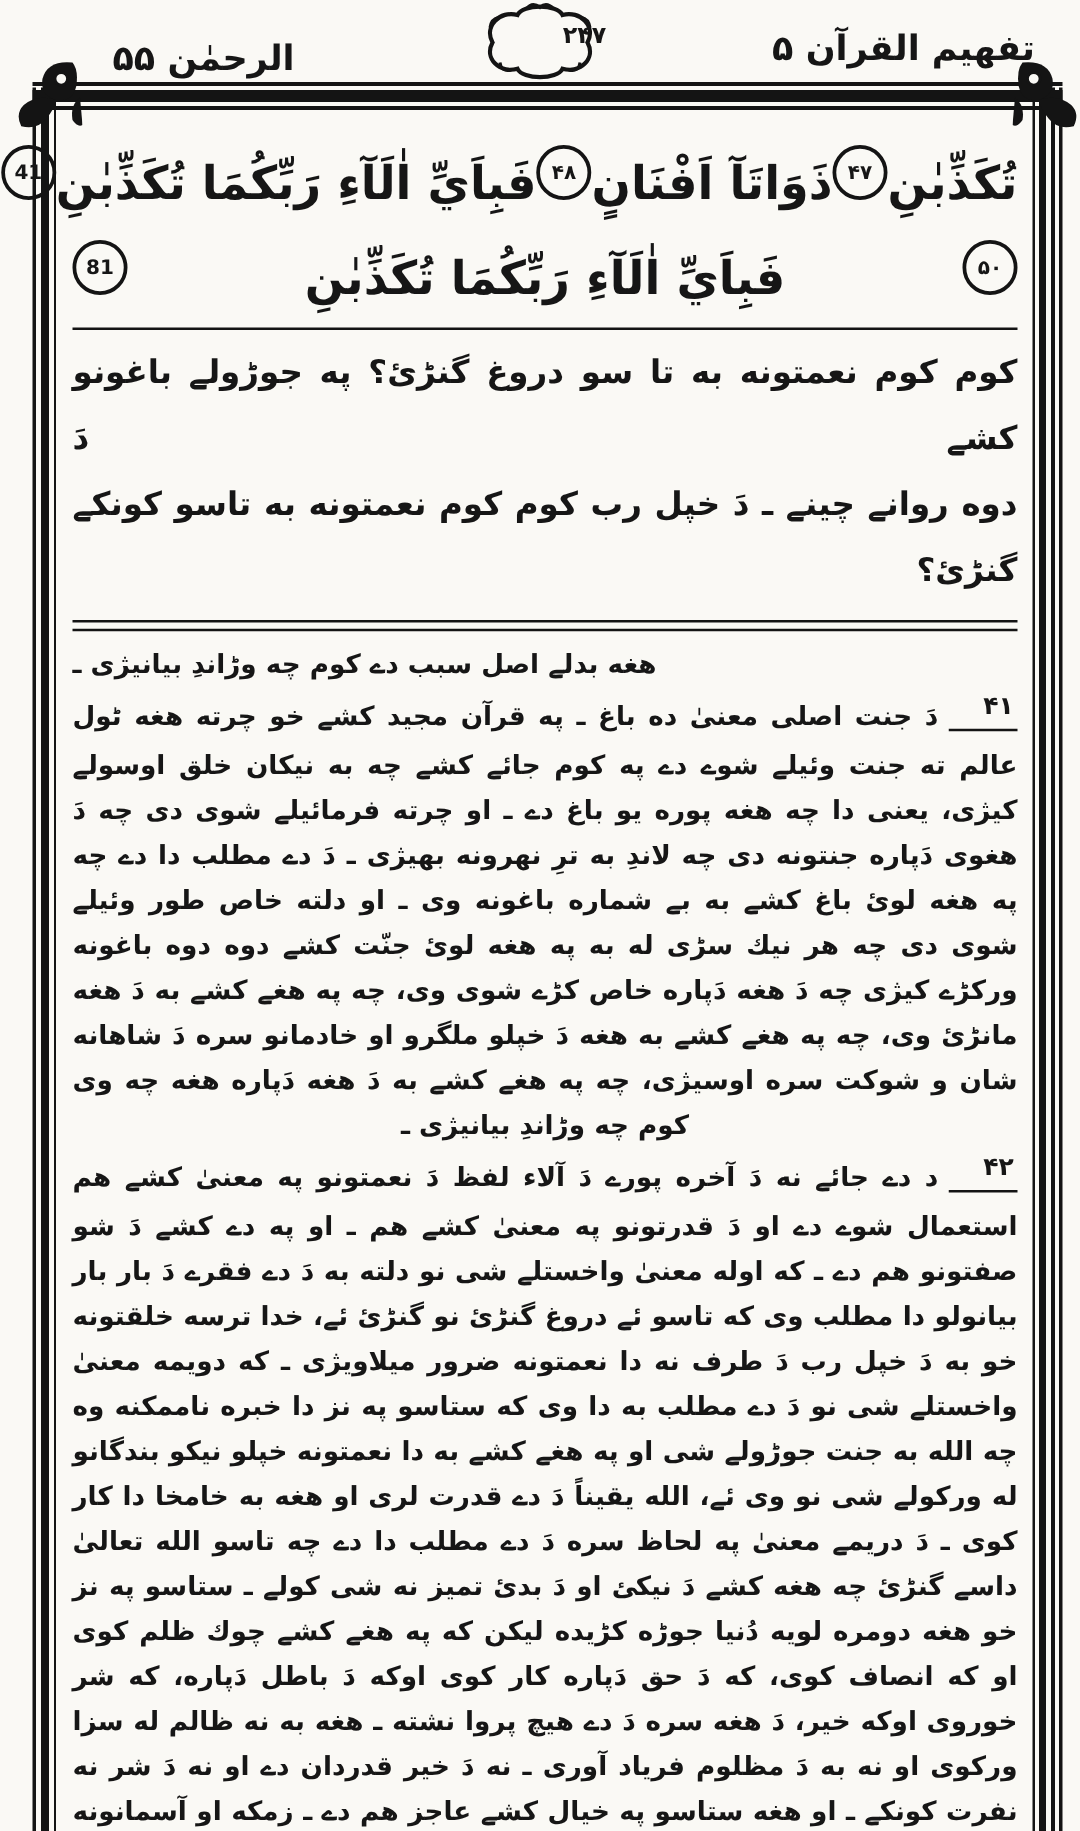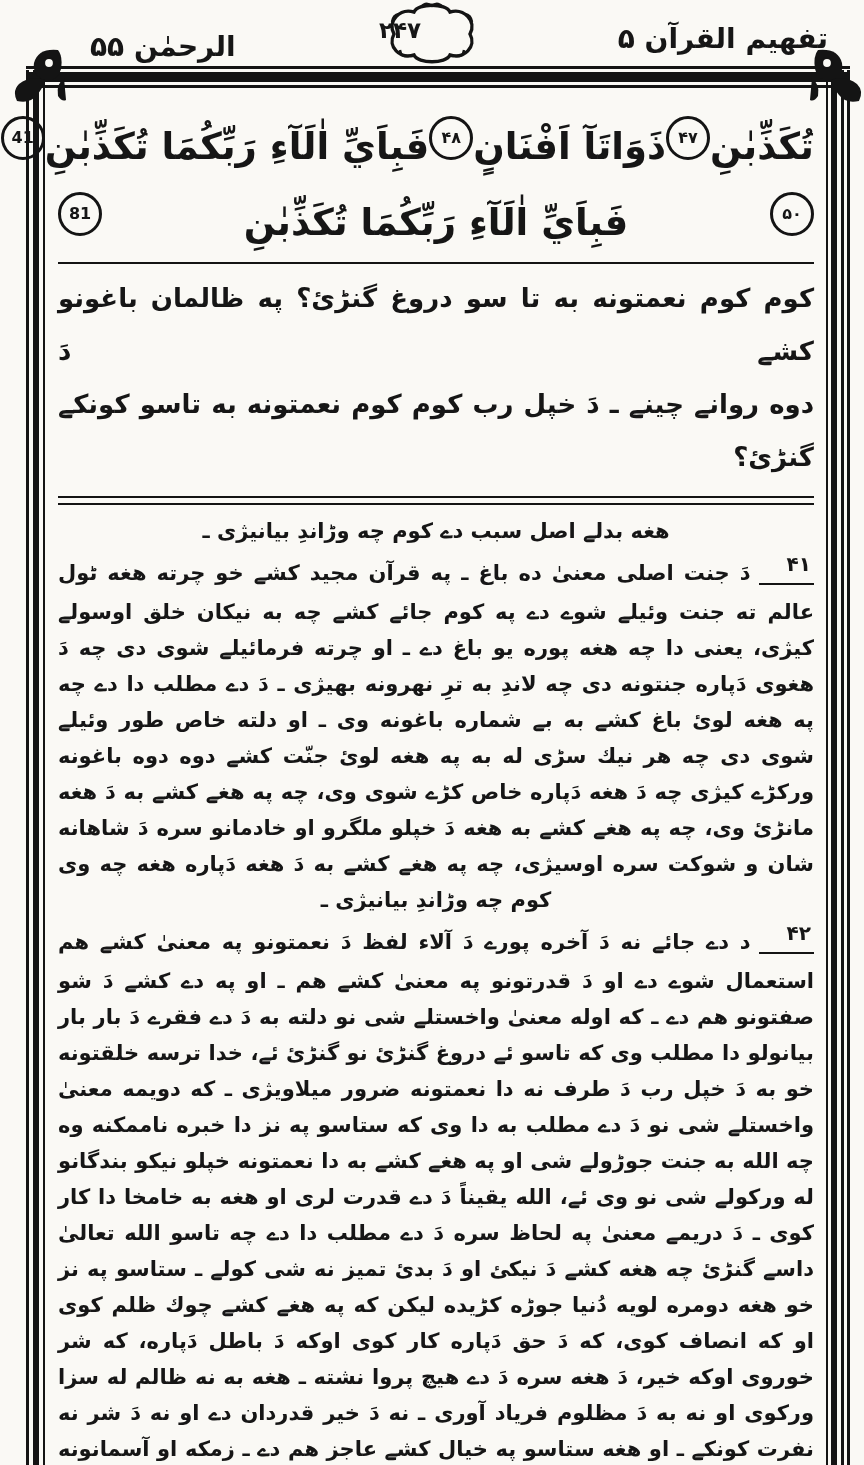--- a/index.html
+++ b/index.html
@@ -7,21 +7,21 @@
     width:864px;height:1465px;overflow:hidden;position:relative;
     background:#faf9f5;color:#161616;
     font-family:"DejaVu Sans", sans-serif;
     -webkit-font-smoothing:antialiased;
   }
   
   .hdr-right{position:absolute;top:22px;right:36px;font-size:28px;font-weight:bold;direction:rtl;white-space:nowrap;}
   .hdr-left{position:absolute;top:30px;left:90px;font-size:28px;font-weight:bold;direction:rtl;white-space:nowrap;}
   .medallion{position:absolute;top:0;left:50%;transform:translateX(-50%);width:106px;height:66px;}
   .medallion svg{position:absolute;left:0;top:0;}
-  .medallion .pg{position:absolute;top:17px;left:0;right:0;text-align:left;font-size:23px;font-weight:bold;}
+  .medallion .pg{position:absolute;top:17px;left:0;right:0;text-align:right;font-size:19px;font-weight:bold;}
   
   .band-top{position:absolute;left:26px;right:14px;top:64px;height:26px;
     background:linear-gradient(to bottom,
       transparent 0 2px,#141414 2px 5px,transparent 5px 8px,
       #141414 8px 18px,transparent 18px 21px,#141414 21px 24px,transparent 24px);}
   .rail-left{position:absolute;top:70px;bottom:0;left:26px;width:22px;
     background:linear-gradient(to right,
       #141414 0 3px,transparent 3px 7px,#141414 7px 13px,
       transparent 13px 17px,#141414 17px 19px,transparent 19px);}
   .rail-right{position:absolute;top:70px;bottom:0;right:14px;width:24px;
@@ -39,21 +39,21 @@
   .ayah-num{width:38px;height:38px;border:3.5px solid #141414;border-radius:50%;
     display:flex;align-items:center;justify-content:center;
     font-size:16px;font-weight:bold;flex:0 0 auto;line-height:1;}
   .divider-thin{border-top:2.5px solid #141414;margin:10px 0 8px;}
   .translation-block{margin-top:4px;}
   .translation-line{direction:rtl;font-size:26px;font-weight:bold;line-height:53px;
     text-align:justify;text-align-last:justify;}
   sup.fn-ref{font-size:14px;font-weight:bold;}
   .divider-double{height:5px;border-top:2.5px solid #141414;border-bottom:2px solid #141414;margin:12px 0 8px;}
   .commentary{direction:rtl;font-size:21px;font-weight:bold;line-height:36px;text-align:justify;}
-  .cont-line{text-align:center;margin-bottom:4px;}
+  .cont-line{text-align:left;margin-bottom:4px;}
   .fn-para{text-align:justify;text-align-last:center;margin-top:6px;}
   .fn-num{display:inline-block;font-size:20px;transform:translateY(-9px);
     border-bottom:2.5px solid #141414;padding:0 3px 1px 28px;margin-left:8px;}
 </style>
 </head>
 <body>
 
 <div class="hdr-right">تفهيم القرآن ۵</div>
 <div class="hdr-left">الرحمٰن ۵۵</div>
 <div class="medallion">
@@ -99,21 +99,21 @@
         <span class="ayah-num">41</span>
       </div>
       <div class="quran-line">
         <span class="ayah-num">۵۰</span>
         <span class="quran-text">فَبِاَيِّ اٰلَآءِ رَبِّكُمَا تُكَذِّبٰنِ</span>
         <span class="ayah-num">81</span>
       </div>
     </div>
   <div class="divider-thin"></div>
   <div class="translation-block">
-      <div class="translation-line">كوم كوم نعمتونه به تا سو دروغ گنڑئ؟ په ظالمان باغونو كشے دَ</div>
+      <div class="translation-line">كوم كوم نعمتونه به تا سو دروغ گنڑئ؟ په جوڑولے باغونو كشے دَ</div>
       <div class="translation-line">دوه روانے چينے ـ دَ خپل رب كوم كوم نعمتونه به تاسو كونكے گنڑئ؟</div>
     </div>
   <div class="divider-double"></div>
   <div class="commentary">
     <div class="cont-line">هغه بدلے اصل سبب دے كوم چه وڑاندِ بيانيژى ـ</div>
     <div>
         <div class="fn-para"><span class="fn-num">۴۱</span>دَ جنت اصلى معنىٰ ده باغ ـ په قرآن مجيد كشے خو چرته هغه ٹول عالم ته جنت وئيلے شوے دے په كوم جائے كشے چه به نيكان خلق اوسولے كيژى، يعنى دا چه هغه پوره يو باغ دے ـ او چرته فرمائيلے شوى دى چه دَ هغوى دَپاره جنتونه دى چه لاندِ به ترِ نهرونه بهيژى ـ دَ دے مطلب دا دے چه په هغه لوئ باغ كشے به بے شماره باغونه وى ـ او دلته خاص طور وئيلے شوى دى چه هر نيك سڑى له به په هغه لوئ جنّت كشے دوه دوه باغونه وركڑے كيژى چه دَ هغه دَپاره خاص كڑے شوى وى، چه په هغے كشے به دَ هغه مانڑئ وى، چه په هغے كشے به هغه دَ خپلو ملگرو او خادمانو سره دَ شاهانه شان و شوكت سره اوسيژى، چه په هغے كشے به دَ هغه دَپاره هغه چه وى كوم چه وڑاندِ بيانيژى ـ</div>
         <div class="fn-para"><span class="fn-num">۴۲</span>د دے جائے نه دَ آخره پورے دَ آلاء لفظ دَ نعمتونو په معنىٰ كشے هم استعمال شوے دے او دَ قدرتونو په معنىٰ كشے هم ـ او په دے كشے دَ شو صفتونو هم دے ـ كه اوله معنىٰ واخستلے شى نو دلته به دَ دے فقرے دَ بار بار بيانولو دا مطلب وى كه تاسو ئے دروغ گنڑئ نو گنڑئ ئے، خدا ترسه خلقتونه خو به دَ خپل رب دَ طرف نه دا نعمتونه ضرور ميلاويژى ـ كه دويمه معنىٰ واخستلے شى نو دَ دے مطلب به دا وى كه ستاسو په نز دا خبره ناممكنه وه چه الله به جنت جوڑولے شى او په هغے كشے به دا نعمتونه خپلو نيكو بندگانو له وركولے شى نو وى ئے، الله يقيناً دَ دے قدرت لرى او هغه به خامخا دا كار كوى ـ دَ دريمے معنىٰ په لحاظ سره دَ دے مطلب دا دے چه تاسو الله تعالىٰ داسے گنڑئ چه هغه كشے دَ نيكئ او دَ بدئ تميز نه شى كولے ـ ستاسو په نز خو هغه دومره لويه دُنيا جوڑه كڑيده ليكن كه په هغے كشے چوك ظلم كوى او كه انصاف كوى، كه دَ حق دَپاره كار كوى اوكه دَ باطل دَپاره، كه شر خوروى اوكه خير، دَ هغه سره دَ دے هيچ پروا نشته ـ هغه به نه ظالم له سزا وركوى او نه به دَ مظلوم فرياد آورى ـ نه دَ خير قدردان دے او نه دَ شر نه نفرت كونكے ـ او هغه ستاسو په خيال كشے عاجز هم دے ـ زمكه او آسمانونه خو هغه جوڑ كڑى دى، ليكن دَ ظالمانو دَ سزا دَپاره دوزخ او دَ حق پرستو دَ بدلے دَپاره جنّت نه شى جوڑولے ـ نن كه تاسو هر چومره دَ هغه صفتونه دروغ گنڑئ نو گنڑئ ئے ـ صبا له چه كله هغه ظالمان دوزخ ته وڑا وغورزوى او حق پرستو له ئے په جنت كشے نعمتونه وركڑى، نو آيا په هغه وخت كشے به هم تاسو دَ دے صفتونو ته دروغ وئيلے شئ؟</div>
       </div>
   </div>

